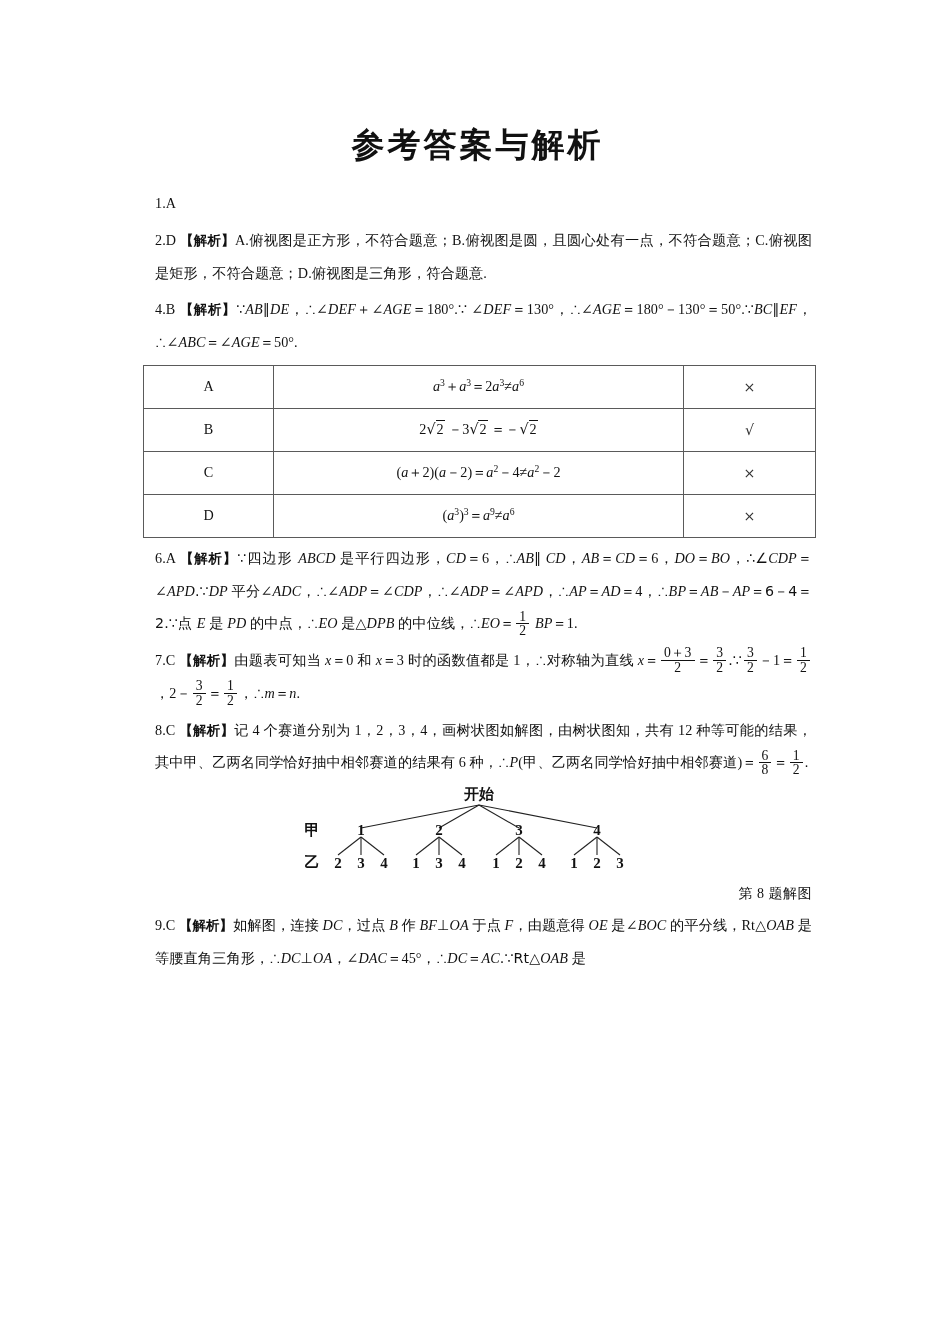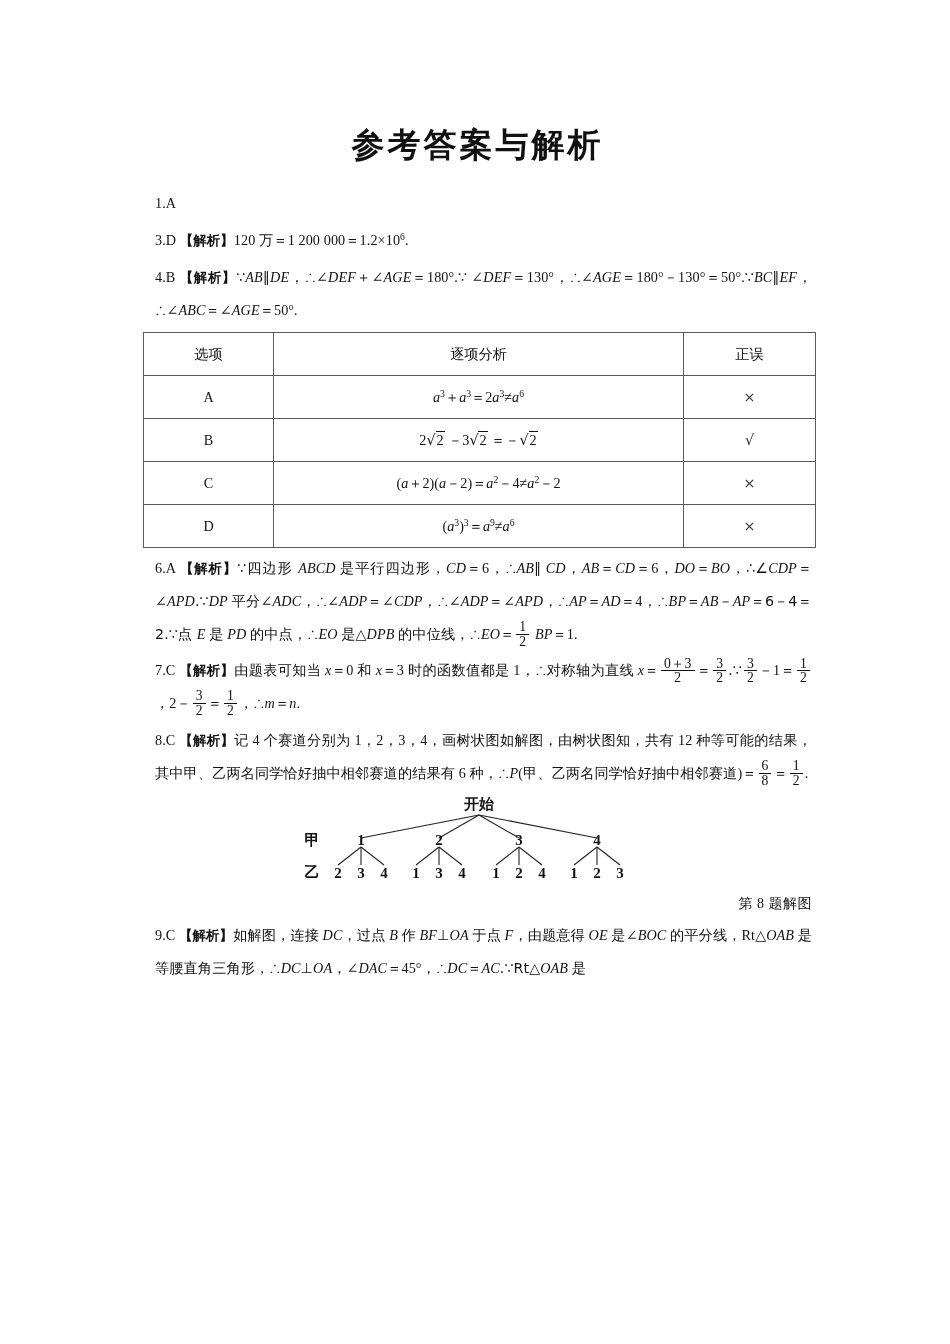--- a/index.html
+++ b/index.html
@@ -107,44 +107,39 @@
 <div class="page">
 
   <h1 class="doc-title">参考答案与解析</h1>
 
   <div class="body-block">
 
     <p class="ans">
       <span class="num">1.</span><span>A</span>
     </p>
 
-
-    <p class="ans">
-      <span class="num">3.</span><span>D</span>
-      <span class="tag">【解析】</span><span>120 万</span><span>＝1 200 000＝1.2×10</span><sup>6</sup><span>.</span>
-    </p>
+    <p class="ans">
+      <span class="num">2.</span><span>D</span>
+      <span class="tag">【解析】</span><span>A.俯视图是正方形，不符合题意；B.俯视图是圆，且圆心处有一点，不符合题意；C.俯视图是矩形，不符合题意；D.俯视图是三角形，符合题意.</span>
+    </p>
+
 
     <p class="ans">
       <span class="num">4.</span><span>B</span>
       <span class="tag">【解析】</span><span class="sym">∵</span><i>AB</i><span class="sym">∥</span><i>DE</i><span>，∴∠</span><i>DEF</i><span>＋∠</span><i>AGE</i><span>＝180°.</span><span class="sym">∵</span><i> ∠DEF</i><span>＝130°，∴∠</span><i>AGE</i><span>＝180°－130°</span><span>＝50°.</span><span class="sym">∵</span><i>BC</i><span class="sym">∥</span><i>EF</i><span>，∴∠</span><i>ABC</i><span>＝∠</span><i>AGE</i><span>＝50°.</span>
     </p>
 
 
     <table class="an-table">
       <colgroup>
           <col class="c1">
           <col class="c2">
           <col class="c3">
         </colgroup>
       <tbody>
-        <tr>
-          <th>选项</th>
-          <th>逐项分析</th>
-          <th>正误</th>
-        </tr>
         <tr>
           <td>A</td>
           <td><i>a</i><sup>3</sup>＋<i>a</i><sup>3</sup>＝2<i>a</i><sup>3</sup>≠<i>a</i><sup>6</sup></td>
           <td class="mark">×</td>
         </tr>
         <tr>
           <td>B</td>
           <td>2<span class="rad"><span class="rsym">√</span><span class="rbody">2</span></span> －3<span class="rad"><span class="rsym">√</span><span class="rbody">2</span></span> ＝－<span class="rad"><span class="rsym">√</span><span class="rbody">2</span></span></td>
           <td class="mark">√</td>
         </tr>

